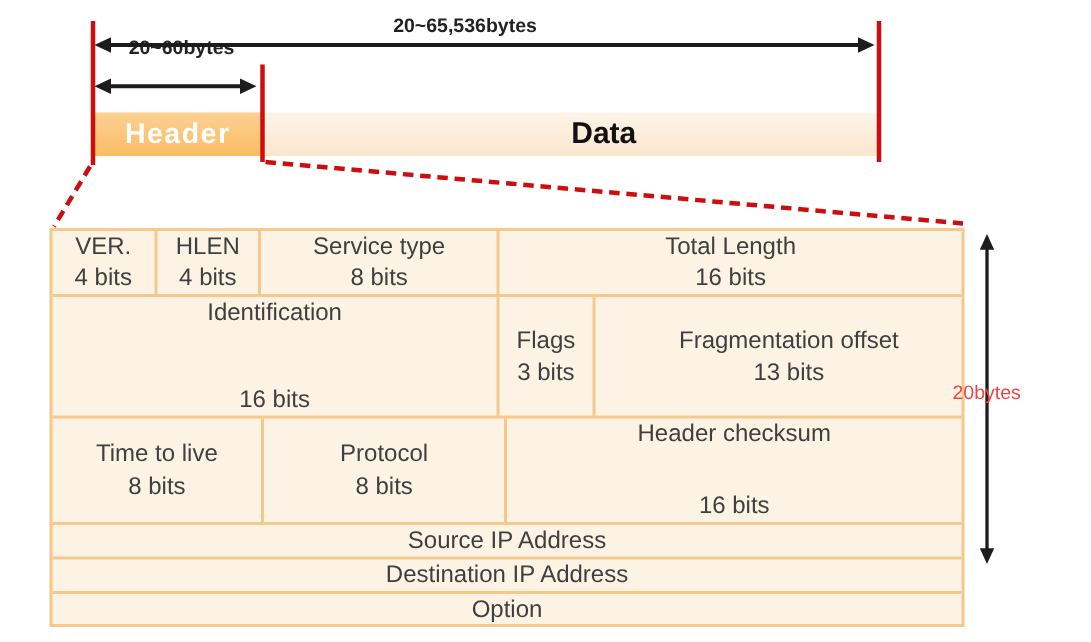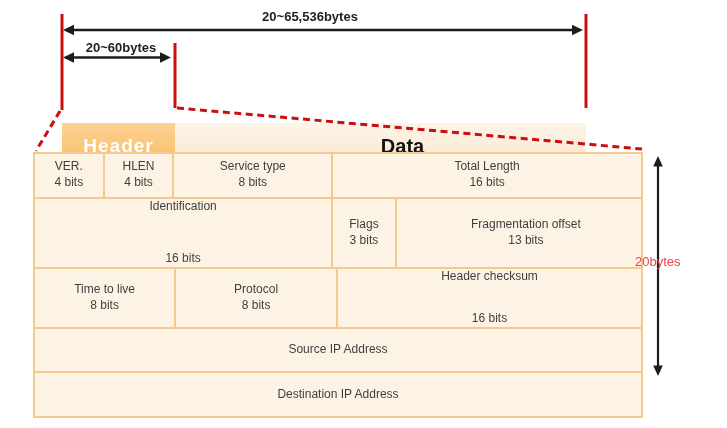--- a/index.html
+++ b/index.html
@@ -17,31 +17,30 @@
   
   .size-label {
     position: absolute;
     font-size: 13px;
     font-weight: 600;
     color: #222222;
     text-align: center;
     white-space: nowrap;
   }
   .total-size-label { left: 226px; top: 9px;  width: 168px; }
-  .header-size-label { left: 70px;  top: 40px; width: 102px; }
+  .header-size-label { left: 70px;  top: 24px; width: 102px; }
 
   
   .bar-segment {
     position: absolute;
     top: 75px;
-    height: 46px;
+    height: 29px;
     display: flex;
     align-items: center;
     justify-content: center;
-    margin-top: 48px;
   }
   .bar-header {
     left: 62px;
     width: 113px;
     background: linear-gradient(180deg, #fcd193 0%, #f9bc63 100%);
     color: #ffffff;
     font-size: 19px;
     font-weight: bold;
     letter-spacing: 1px;
   }
@@ -82,21 +81,21 @@
     display: flex;
     border-bottom: 2px solid #f5c98d;
   }
   .ip-row:last-child { border-bottom: none; }
   .ip-cell {
     display: flex;
     flex-direction: column;
     align-items: center;
     justify-content: center;
     border-right: 2px solid #f5c98d;
-    font-size: 12px;
+    font-size: 16px;
     line-height: 1.32;
     color: #3f3f3f;
     text-align: center;
     overflow: hidden;
   }
   .ip-cell:last-child { border-right: none; }
 
   .r1c1 { width: 11.5%; }
   .r1c2 { width: 11.5%; }
   .r1c3 { width: 26.2%; }
@@ -187,20 +186,25 @@
         <span>Source IP Address</span>
       </div>
     </div>
 
     <div class="ip-row">
       <div class="ip-cell full">
         <span>Destination IP Address</span>
       </div>
     </div>
 
+    <div class="ip-row">
+      <div class="ip-cell full">
+        <span>Option</span>
+      </div>
+    </div>
 
   </div>
 
   <div class="bytes-label">20bytes</div>
 
   <svg class="overlay" viewBox="0 0 727 428">
 
     <line x1="62" y1="14" x2="62" y2="110" stroke="#cc0e0e" stroke-width="3"></line>
     <line x1="175" y1="43" x2="175" y2="108" stroke="#cc0e0e" stroke-width="3"></line>
     <line x1="586" y1="14" x2="586" y2="108" stroke="#cc0e0e" stroke-width="3"></line>

